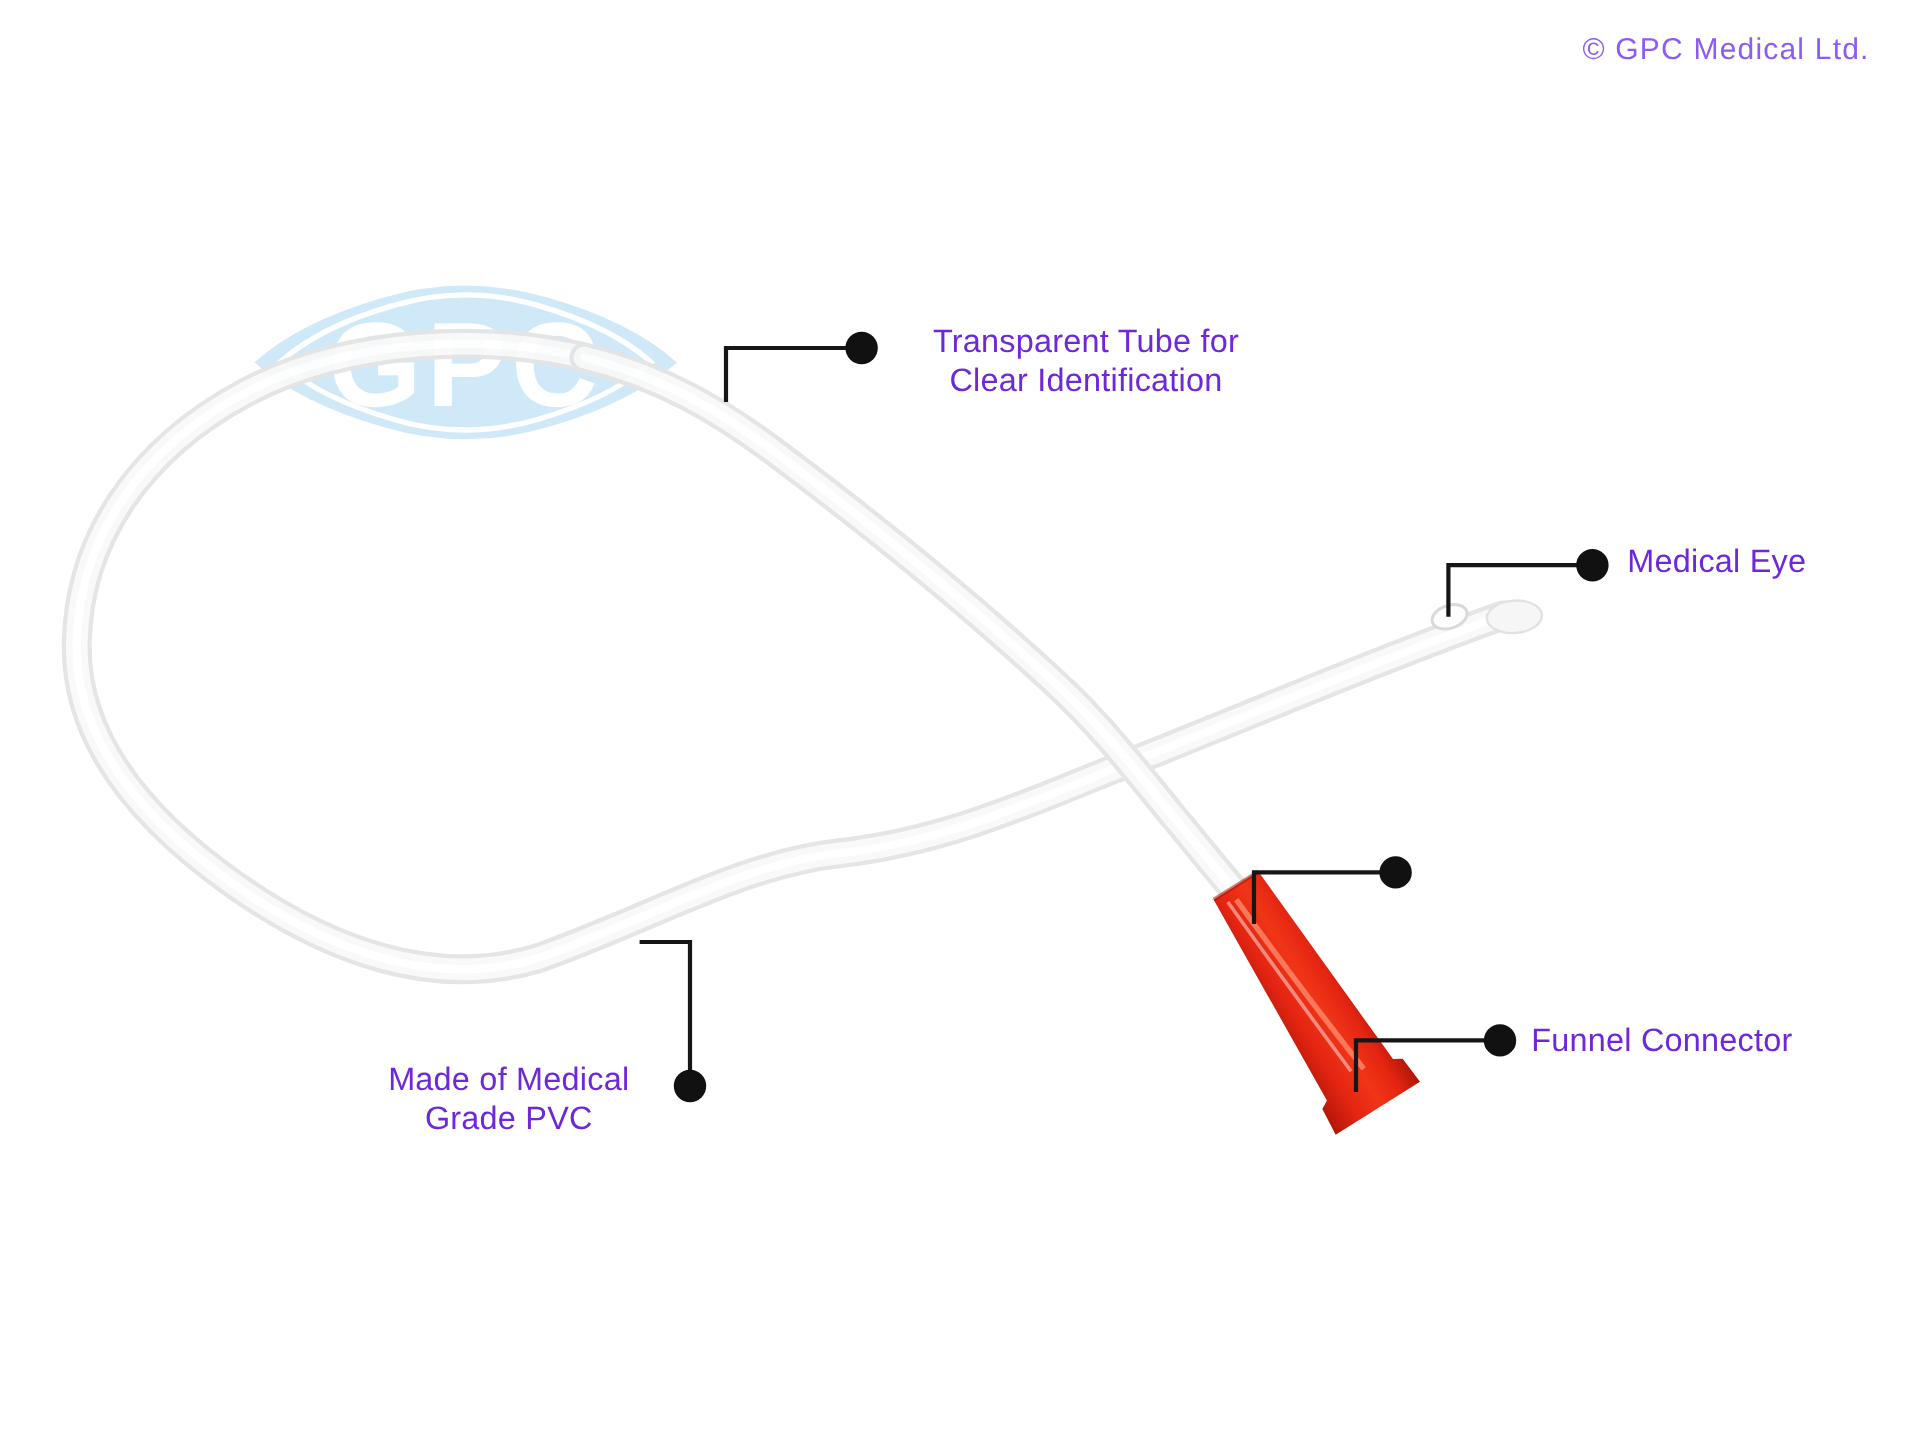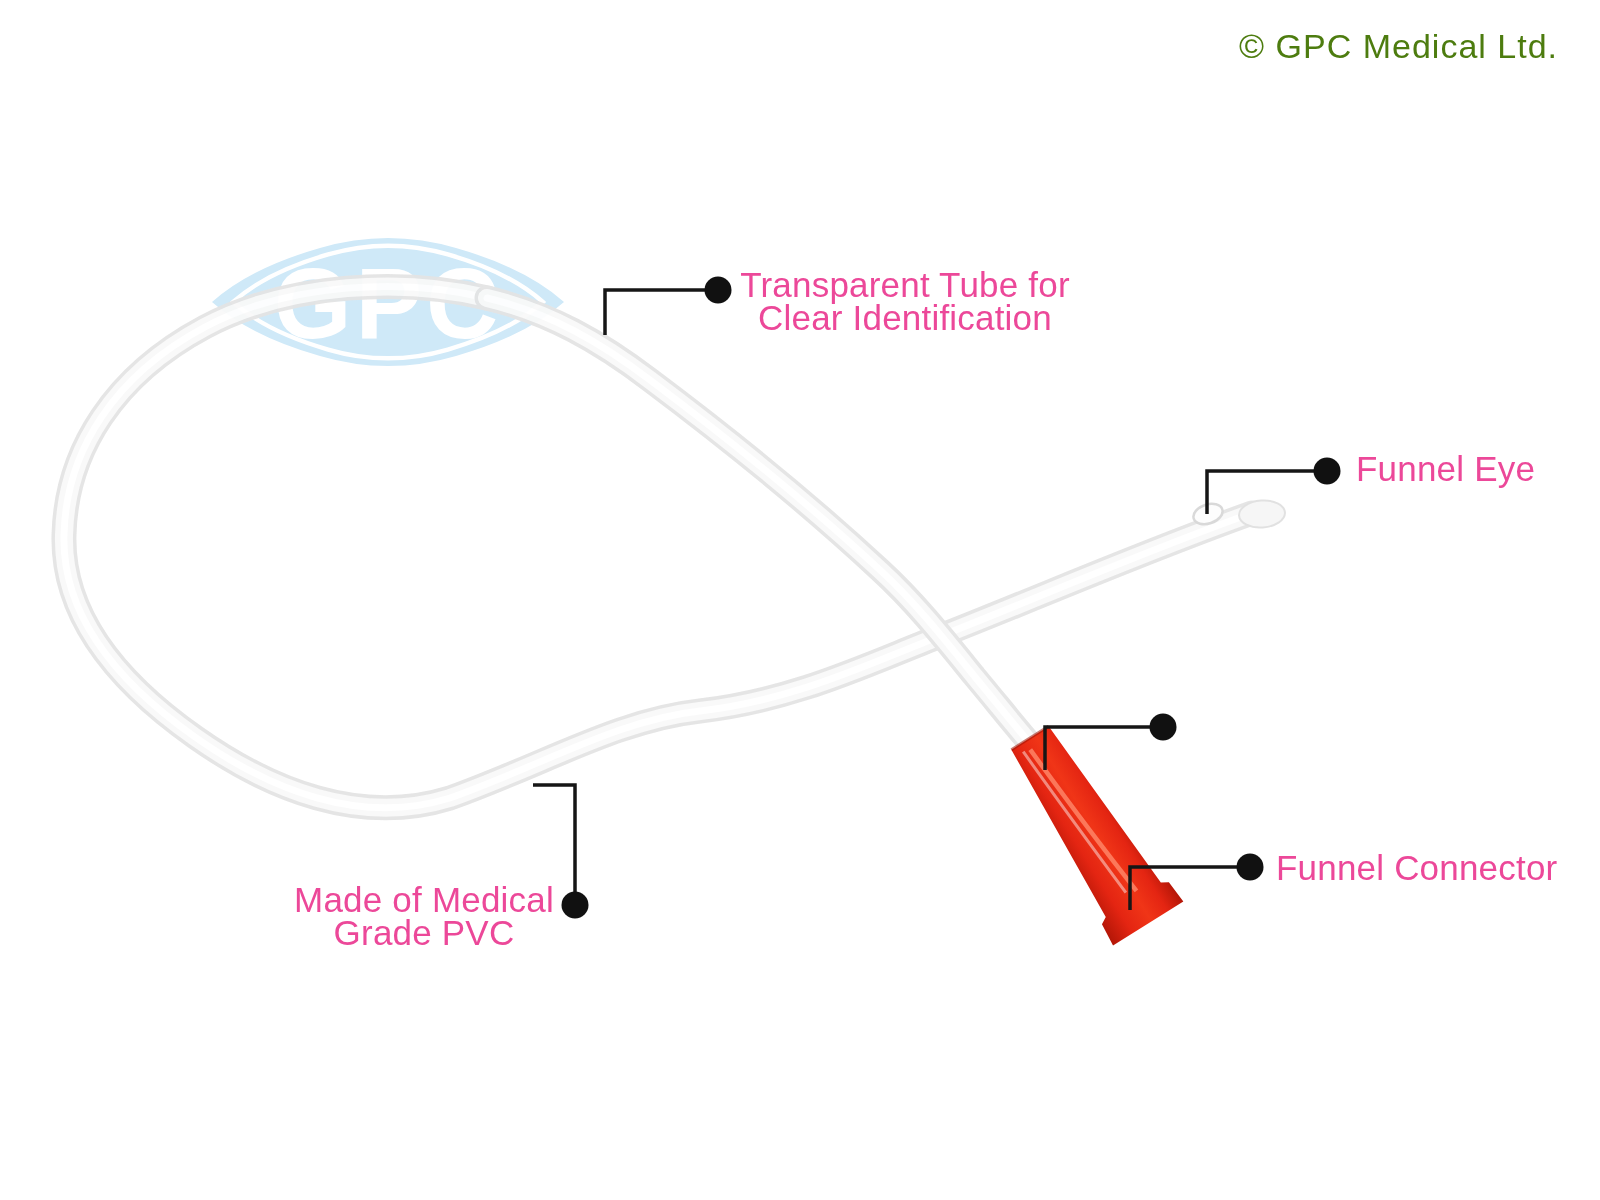--- a/index.html
+++ b/index.html
@@ -3,24 +3,24 @@
 <meta charset="utf-8">
 <style>
   html,body{margin:0;padding:0;background:#fff;}
   .stage{
     position:relative;width:1600px;height:1200px;background:#ffffff;
     font-family:"Liberation Sans",sans-serif;overflow:hidden;
   }
   .artwork{position:absolute;left:0;top:0;}
   .watermark{
     position:absolute;top:27px;right:42px;
-    font-size:34px;color:#4d7c0f;letter-spacing:1px;white-space:nowrap;
+    font-size:25px;color:#8b5cf6;letter-spacing:1px;white-space:nowrap;
   }
   .callout{
-    position:absolute;color:#ec4899;font-size:35px;line-height:33px;
+    position:absolute;color:#6d28d9;font-size:27px;line-height:33px;
     letter-spacing:0.2px;white-space:nowrap;
   }
   .callout.centered{text-align:center;}
   .co-line{min-height:0;}
 </style>
 </head>
 <body>
 
 <div class="stage">
 
@@ -108,21 +108,21 @@
   </svg>
 
   <div class="watermark">© GPC Medical Ltd.</div>
 
   <div class="callout centered" style="left:740px;top:268px;width:330px;">
     <div class="co-line">Transparent Tube for</div>
     <div class="co-line">Clear Identification</div>
   </div>
 
   <div class="callout" style="left:1356px;top:452px;">
-    <div class="co-line">Funnel Eye</div>
+    <div class="co-line">Medical Eye</div>
   </div>
 
 
   <div class="callout centered" style="left:288px;top:883px;width:272px;">
     <div class="co-line">Made of Medical</div>
     <div class="co-line">Grade PVC</div>
   </div>
 
   <div class="callout" style="left:1276px;top:851px;">
     <div class="co-line">Funnel Connector</div>

